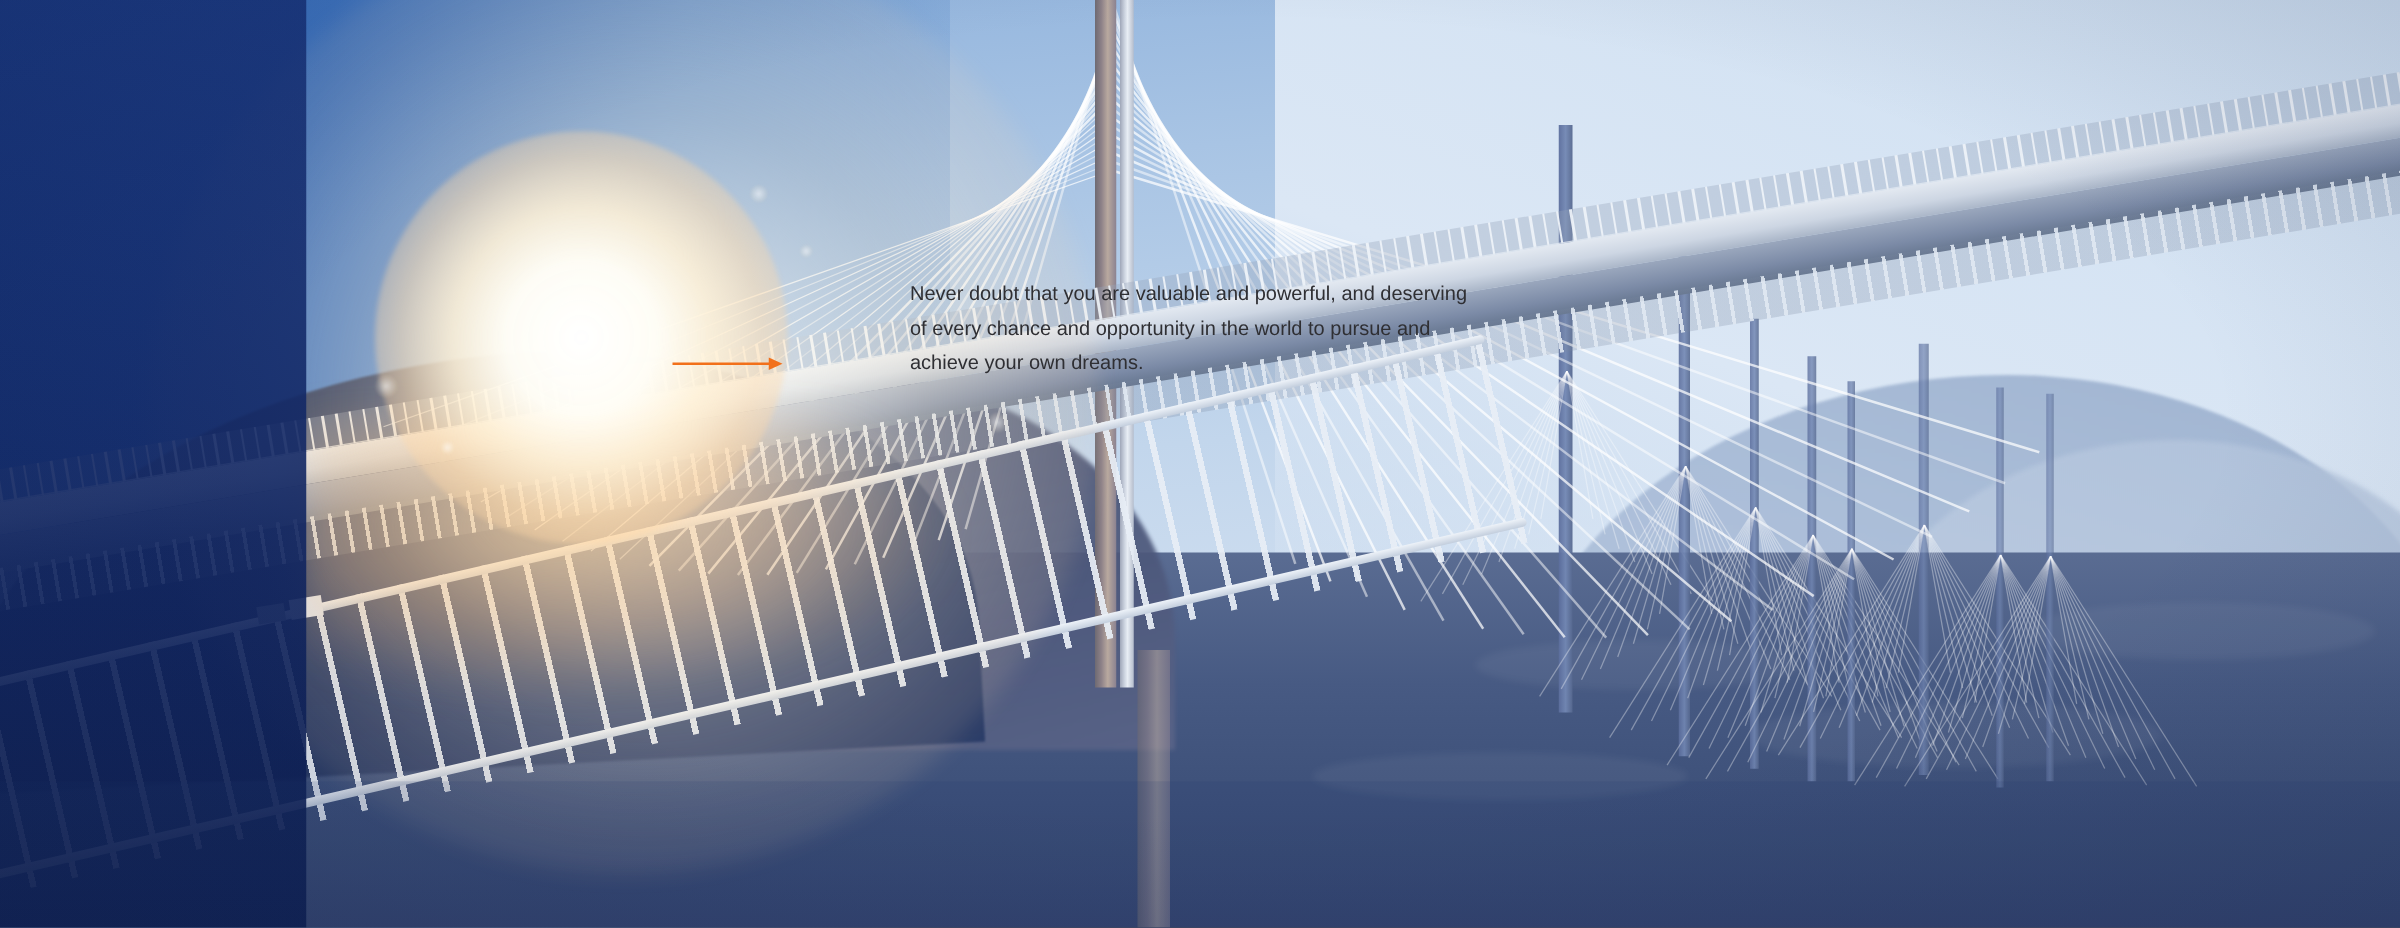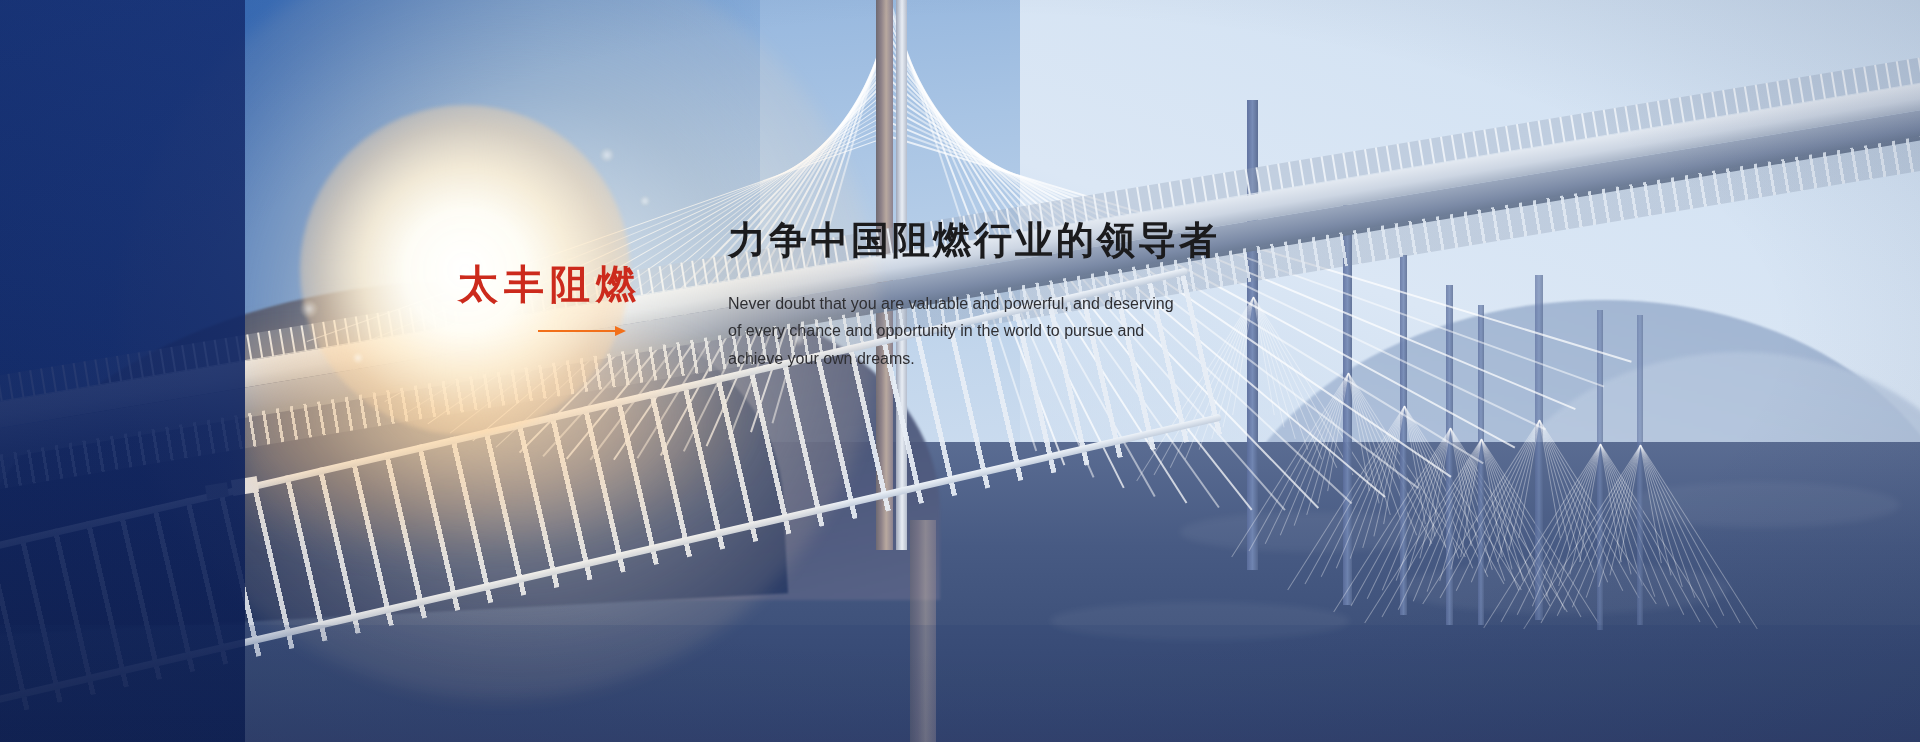--- a/index.html
+++ b/index.html
@@ -490,26 +490,24 @@
   <div class="flare" style="left:640px;top:196px;width:10px;height:10px;"></div>
   <div class="flare" style="left:790px;top:330px;width:16px;height:16px;"></div>
 
   <div class="panel-left"></div>
   <div class="band-bottom"></div>
   <div class="vignette"></div>
 
   <div class="content">
 
     <div class="logo-block">
-      <div class="logo-text">太丰阻燃</div>
       <div class="logo-arrow">
         <div class="shaft"></div>
         <div class="head"></div>
       </div>
     </div>
 
     <div class="text-block">
-      <div class="headline">力争中国阻燃行业的领导者</div>
       <div class="subtext">Never doubt that you are valuable and powerful, and deserving of every chance and opportunity in the world to pursue and achieve your own dreams.</div>
     </div>
 
   </div>
 </div>
 
 </body></html>

